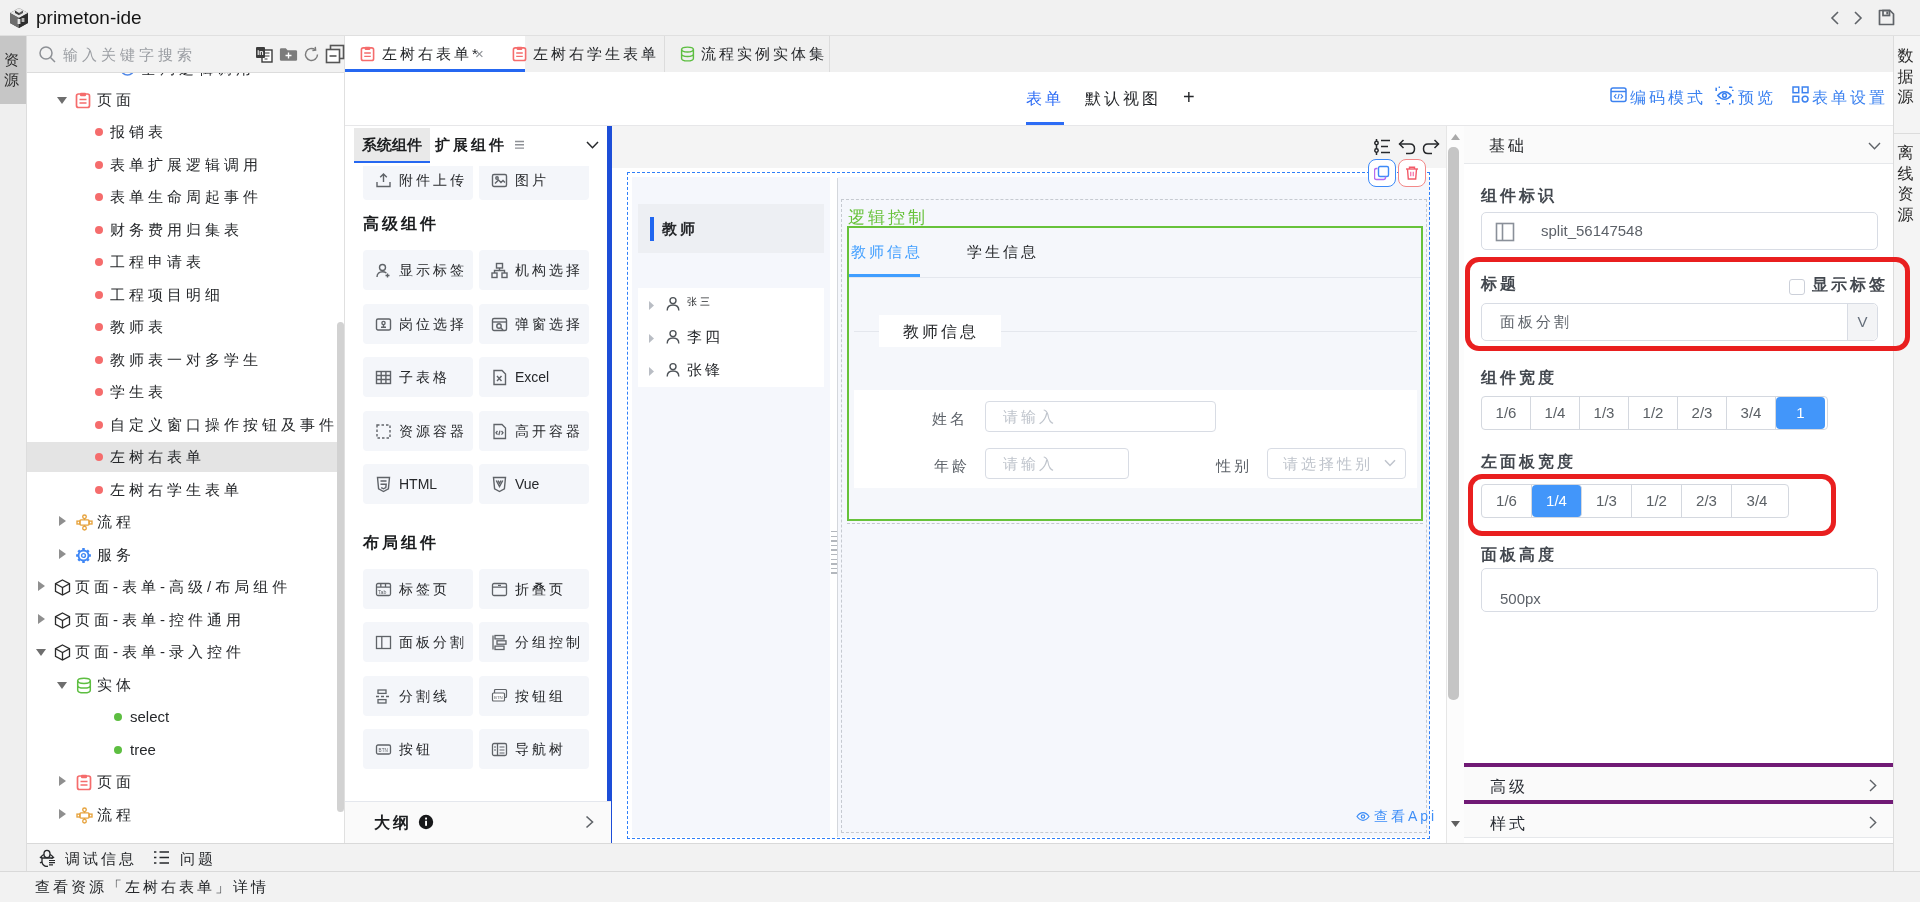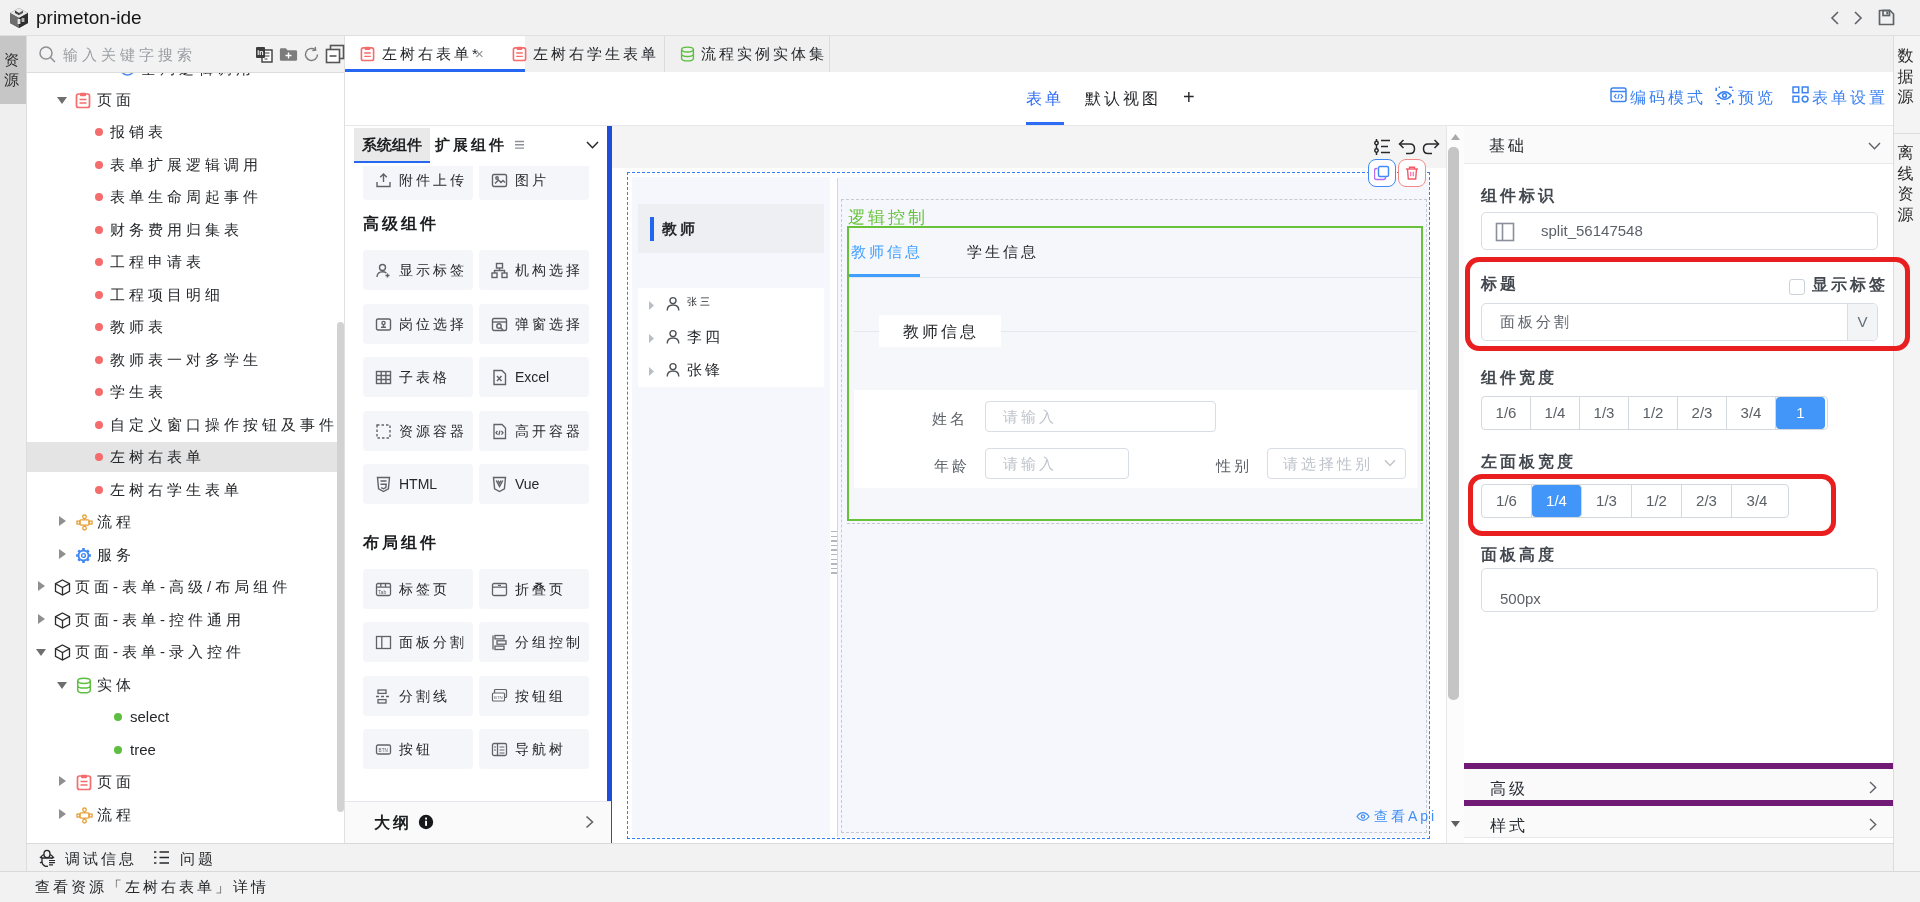--- a/index.html
+++ b/index.html
@@ -69,21 +69,21 @@
 
 #rpanel{left:1464px;top:126px;width:429px;height:717px;background:#fff}
 #rphdr{left:0;top:0;width:429px;height:38px;background:#fafafa;border-bottom:1px solid #e6e8eb}
 .rlabel{position:absolute;left:17px;font-size:16px;font-weight:bold;color:#43484f}
 .rinput{position:absolute;left:17px;width:397px;border:1px solid #d8dce4;border-radius:5px;background:#fff}
 .seg{position:absolute;height:34px;border:1px solid #d4d8df;border-radius:4px;display:flex}
 .seg div{width:49px;text-align:center;font-size:15px;color:#5b6065;line-height:32px;border-right:1px solid #d4d8df}
 .seg div:last-child{border-right:none}
 .seg div.on{background:#4296fa;color:#fff;border-radius:4px}
 .redbox{position:absolute;border:5px solid #e91f1f;border-radius:14px}
-.rrow{position:absolute;left:0;width:429px;height:38px;background:#fafafa;border-top:6px solid #701a75}
+.rrow{position:absolute;left:0;width:429px;height:38px;background:#fafafa;border-top:4px solid #701a75}
 .rrow .t{position:absolute;left:26px;top:10px;font-size:16px;color:#2b2f36}
 
 #botbar{left:27px;top:843px;width:1866px;height:28px;background:#f2f2f2;border-top:1px solid #d9d9d9}
 #statusbar{left:0;top:871px;width:1920px;height:31px;background:#f2f2f2;border-top:1px solid #d9d9d9}
 #statustext{left:35px;top:878px;font-size:15px;color:#26282b}
 </style>
 </head>
 <body>
 <div class="abs" id="topbar"></div>
 <div class="abs" id="logo">

